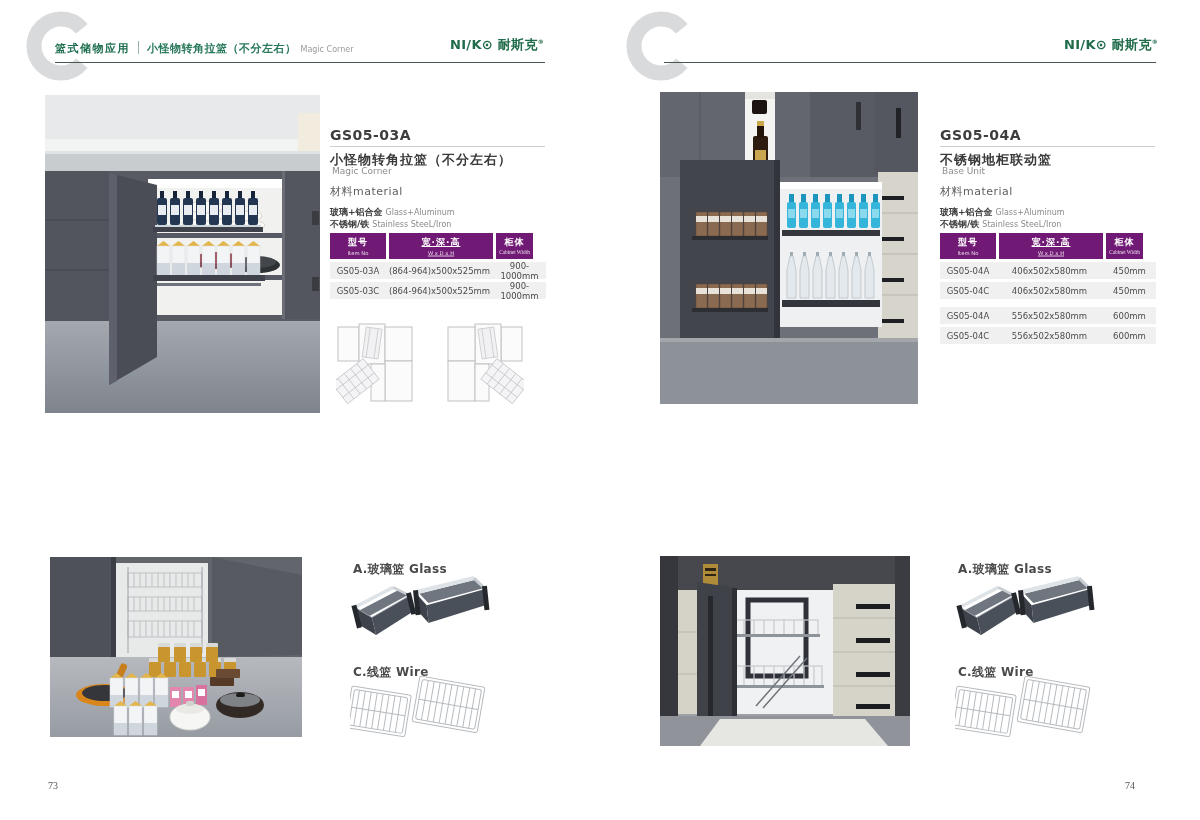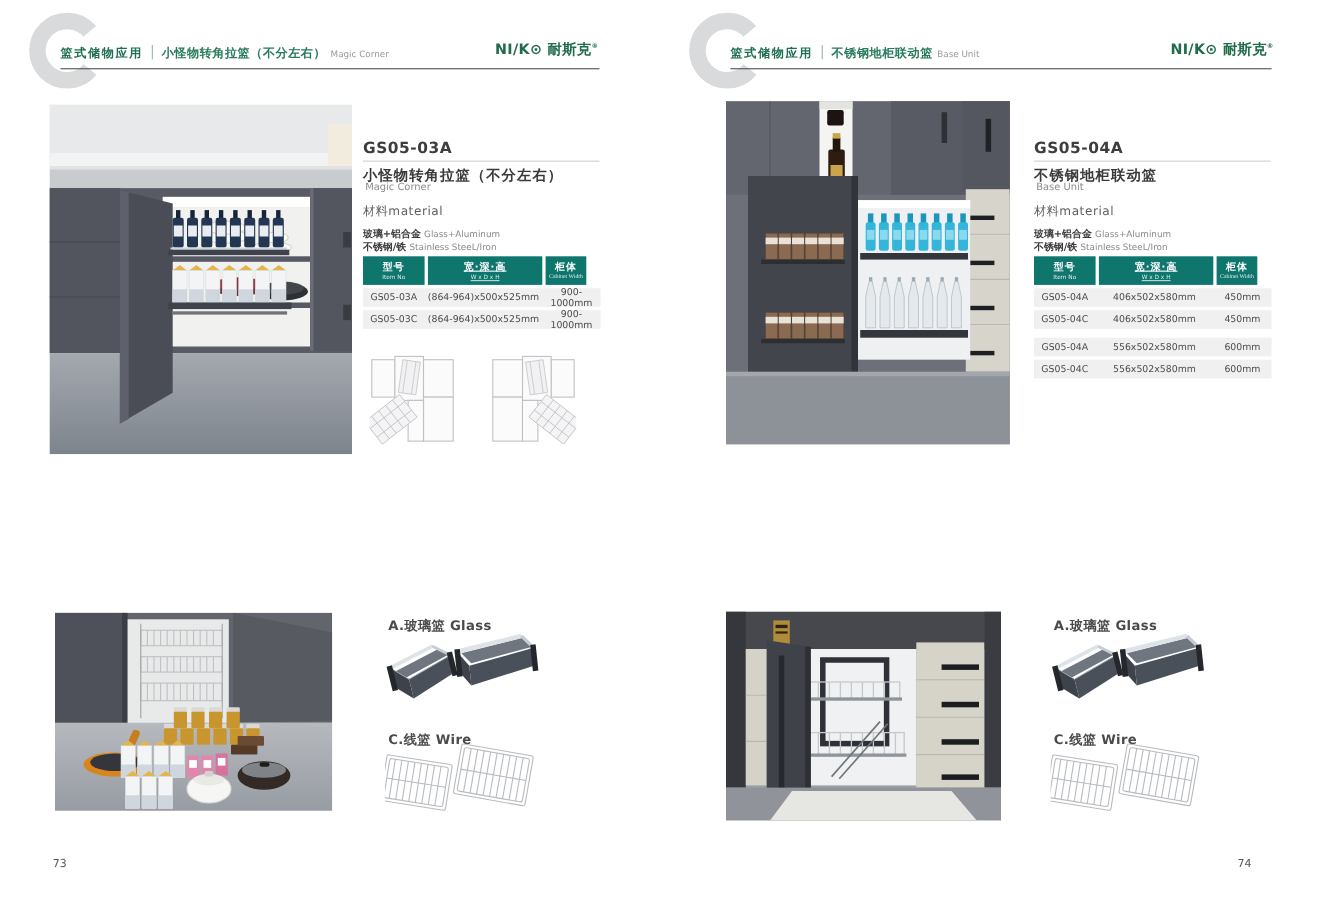--- a/index.html
+++ b/index.html
@@ -23,30 +23,30 @@
   .model { position:absolute; font-size:14px; color:#3d3d3d; letter-spacing:0.5px; font-weight:600; }
   .model-line { position:absolute; height:1px; background:#cfcfcf; width:215px; }
   .pname-cn { position:absolute; font-size:13px; font-weight:bold; color:#3a3a3a; letter-spacing:1px; white-space:nowrap; }
   .pname-en { position:absolute; font-size:9px; color:#8d8d8d; }
   .mat-head { position:absolute; font-size:11px; color:#5f5f5f; letter-spacing:0.5px;text-align:right; }
   .mat-row { position:absolute; white-space:nowrap; }
   .mat-cn { font-size:9px; font-weight:bold; color:#3c3c3c; }
   .mat-en { font-size:8px; color:#8a8a8a; margin-left:3px; }
   .spec { position:absolute; width:216px; }
   .spec-head { display:flex; gap:3px; }
-  .hc { background:#0f766e; color:#fff; text-align:center; padding:3px 0 3px; }
+  .hc { background:#701a75; color:#fff; text-align:center; padding:3px 0 3px; }
   .hc1 { width:56px; } .hc2 { width:104px;text-decoration:underline; } .hc3 { width:37px;font-family:Liberation Serif, serif; }
   .hc-cn { font-size:9px; font-weight:bold; display:block; letter-spacing:1px; }
   .hc-en { font-size:6px; display:block; opacity:.85; transform:scale(.88); }
   .spec-row { display:flex; background:#f0f0f1; margin-top:3px; height:17px; align-items:center; }
   .spec-row.grp { margin-top:8px; }
   .cell { text-align:center; font-size:8.5px; color:#4c4c4c; }
   .c1 { width:56px; } .c2 { width:107px; } .c3 { width:53px; }
   .acc-label { position:absolute; font-size:12px; color:#4a4a4a; font-weight:bold; letter-spacing:0.3px; }
-  .pageno { position:absolute; top:780px; font-size:10px; color:#555; }
+  .pageno { position:absolute; top:780px; font-size:10px; color:#555;font-family:Liberation Serif, serif; }
 </style>
 </head>
 <body>
 
 <svg width="0" height="0" style="position:absolute" aria-hidden="true">
   <defs>
     <linearGradient id="fg1" x1="0" y1="0" x2="0" y2="1">
       <stop offset="0" stop-color="#a4a9b0"></stop>
         <stop offset="1" stop-color="#7e848c"></stop>
     </linearGradient>
@@ -340,23 +340,20 @@
       <use href="#sym-wire"></use>
     </svg>
 
   <div class="pageno" style="left:48px">73</div>
 </div>
 
 <div class="page" id="pageR">
   <svg class="c-mark" width="78" height="76">
       <use href="#sym-cmark"></use>
     </svg>
-  <div class="hdr-text">
-    <span class="hdr-cat">篮式储物应用</span><span class="hdr-div"></span><span class="hdr-cn">不锈钢地柜联动篮</span><span class="hdr-en">Base Unit</span>
-  </div>
   <div class="logo"><span>NI/K⊙</span> <span>耐斯克</span><sup>®</sup></div>
   <div class="hdr-line"></div>
 
   <svg class="photo" style="left:60px;top:92px" width="258" height="312" viewBox="0 0 258 312">
     <rect width="258" height="312" fill="#6d7078"></rect>
     <rect width="258" height="85" fill="#63666e"></rect>
     <line x1="40" y1="0" x2="40" y2="85" stroke="#54575f"></line>
     <rect x="150" width="108" height="85" fill="#585b63"></rect>
     <rect x="196" y="10" width="5" height="28" fill="#2e3035"></rect>
     <rect x="85" y="0" width="30" height="92" fill="#f4f4f2"></rect>

